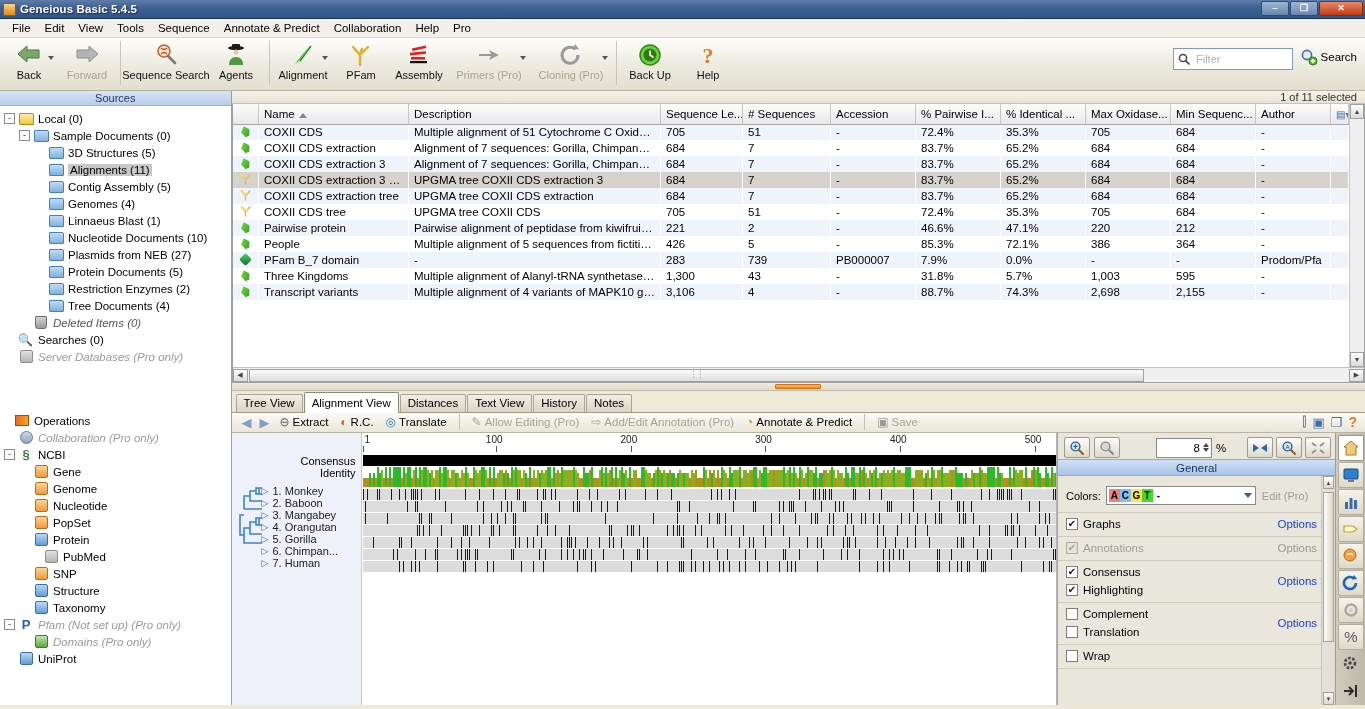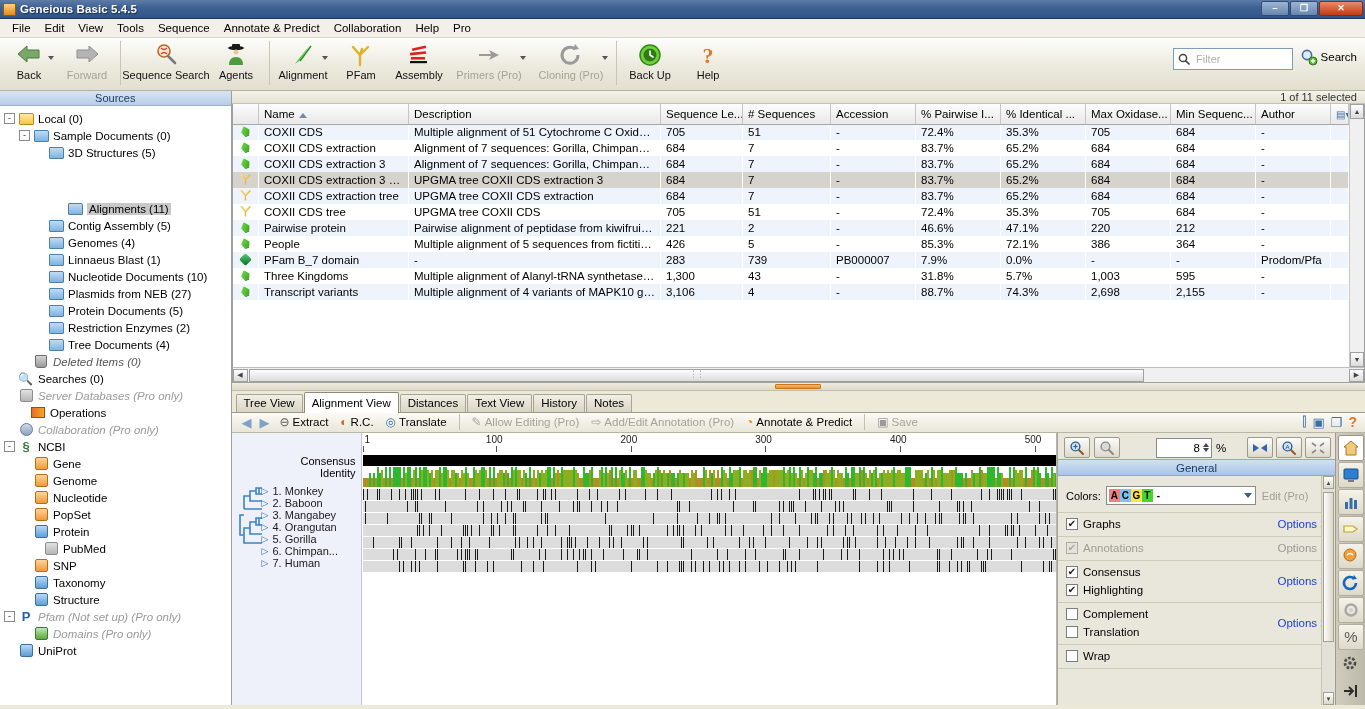--- a/index.html
+++ b/index.html
@@ -504,21 +504,21 @@
             </span>
             <span class="txt">Sample Documents (0)</span>
           </div>
           <div class="tnode" style="padding-left: 34px;">
             <span class="spacer"></span>
             <span class="ico">
               <span class="folder"></span>
             </span>
             <span class="txt">3D Structures (5)</span>
           </div>
-          <div class="tnode sel" style="padding-left: 53px; margin-top: 39px;">
+          <div class="tnode sel" style="padding-left: 34px;">
             <span class="spacer"></span>
             <span class="ico">
               <span class="folder"></span>
             </span>
             <span class="txt">Alignments (11)</span>
           </div>
           <div class="tnode" style="padding-left: 34px;">
             <span class="spacer"></span>
             <span class="ico">
               <span class="folder"></span>
@@ -588,21 +588,21 @@
             </span>
             <span class="txt">Searches (0)</span>
           </div>
           <div class="tnode dim" style="padding-left: 4px;">
             <span class="spacer"></span>
             <span class="ico">
               <span class="dbicon grey"></span>
             </span>
             <span class="txt">Server Databases (Pro only)</span>
           </div>
-          <div class="tnode" style="padding-left: 16px;">
+          <div class="tnode" style="padding-left: 0; margin-top: 47px;">
             <span class="spacer"></span>
             <span class="ico">
               <span class="ops-ico"></span>
             </span>
             <span class="txt">Operations</span>
           </div>
           <div class="tnode dim" style="padding-left: 4px;">
             <span class="spacer"></span>
             <span class="ico">
               <span class="collab-ico"></span>
@@ -663,28 +663,28 @@
             <span class="ico">
               <span class="dbicon orange"></span>
             </span>
             <span class="txt">SNP</span>
           </div>
           <div class="tnode" style="padding-left: 19px;">
             <span class="spacer"></span>
             <span class="ico">
               <span class="dbicon"></span>
             </span>
+            <span class="txt">Structure</span>
+          </div>
+          <div class="tnode" style="padding-left: 19px;">
+            <span class="spacer"></span>
+            <span class="ico">
+              <span class="dbicon"></span>
+            </span>
             <span class="txt">Taxonomy</span>
-          </div>
-          <div class="tnode" style="padding-left: 19px;">
-            <span class="spacer"></span>
-            <span class="ico">
-              <span class="dbicon"></span>
-            </span>
-            <span class="txt">Structure</span>
           </div>
           <div class="tnode dim" style="padding-left: 4px;">
             <span class="exp">-</span>
             <span class="ico">
               <span class="pfam-ico">P</span>
             </span>
             <span class="txt">Pfam (Not set up) (Pro only)</span>
           </div>
           <div class="tnode dim" style="padding-left: 19px;">
             <span class="spacer"></span>

